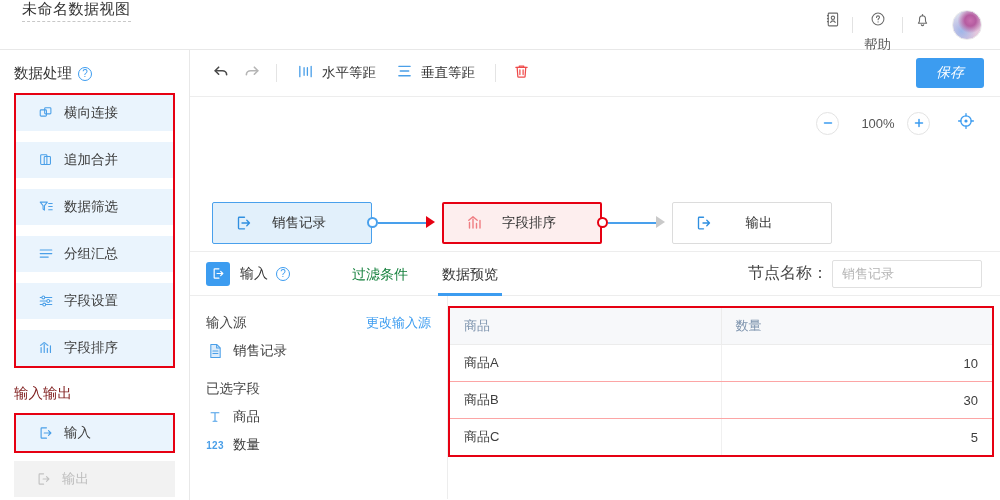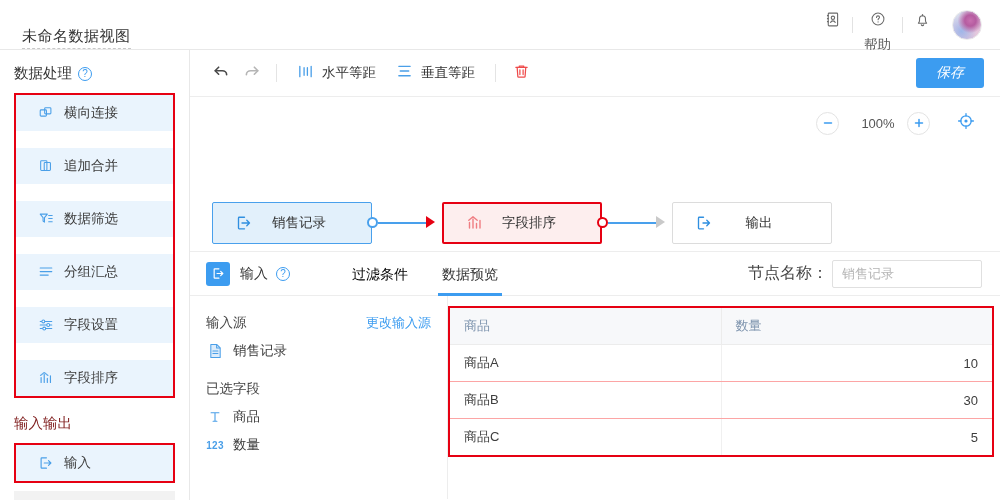--- a/index.html
+++ b/index.html
@@ -10,21 +10,21 @@
     overflow: hidden;
     color: #333;
   }
   .app { position: relative; width: 1000px; height: 500px; }
 
   
   .topbar {
     position: absolute; left: 0; top: 0; width: 1000px; height: 50px;
     background: #ffffff;
     border-bottom: 1px solid #e8e8e8;
-    display: flex; align-items: flex-end; gap: 12px;
+    display: flex; align-items: flex-start; gap: 12px;
   }
   .doc-title {
     margin-left: 22px;
     font-size: 15px; color: #333; letter-spacing: .5px;
     border-bottom: 1px dashed #c8c8c8;
     padding-bottom: 3px;
     line-height: 18px;
   }
   .topbar-right {
     margin-left: auto; margin-right: 18px;
@@ -73,21 +73,21 @@
     border: 2px solid #e60012;
     background: #fff;
   }
   .side-group.plain { border: none; }
   .side-item {
     display: flex; align-items: center; gap: 10px;
     height: 36px; padding-left: 22px;
     background: #eaf4fd;
     color: #3d3d3d; font-size: 13.5px;
     cursor: pointer;
-    margin-bottom: 17px;
+    margin-bottom: 11px;
   }
   .side-item:last-child { margin-bottom: 0; }
   .side-item.disabled { background: #f2f2f2; color: #bdbdbd; cursor: default; }
   .side-item .ico { width: 16px; height: 16px; display: block; flex: 0 0 16px; }
   .side-sub-title {
     font-size: 14.5px; color: #7f1d1d;
     padding: 16px 0 10px 14px;
   }
 
   
@@ -182,21 +182,21 @@
     border-bottom: 1px solid #ededed;
     position: relative;
   }
   .node-badge {
     width: 24px; height: 24px; border-radius: 3px; background: #3c9cf0;
     display: flex; align-items: center; justify-content: center;
   }
   .panel-node-name { font-size: 14px; color: #333; margin-left: 10px; }
   .panel-tabs { display: flex; align-items: flex-end; height: 44px; margin-left: 62px; gap: 34px; }
   .ptab {
-    position: relative; font-size: 14px; color: #000000;
+    position: relative; font-size: 14px; color: #15803d;
     height: 44px; line-height: 44px; cursor: pointer;
   }
   .ptab.active { color: #333; }
   .ptab.active::after {
     content: ""; position: absolute; left: -4px; right: -4px; bottom: 0;
     height: 3px; background: #3c9cf0;
   }
   .node-name-box { margin-left: auto; display: flex; align-items: center; }
   .node-name-label { font-size: 16px; color: #444; }
   .node-name-input {

